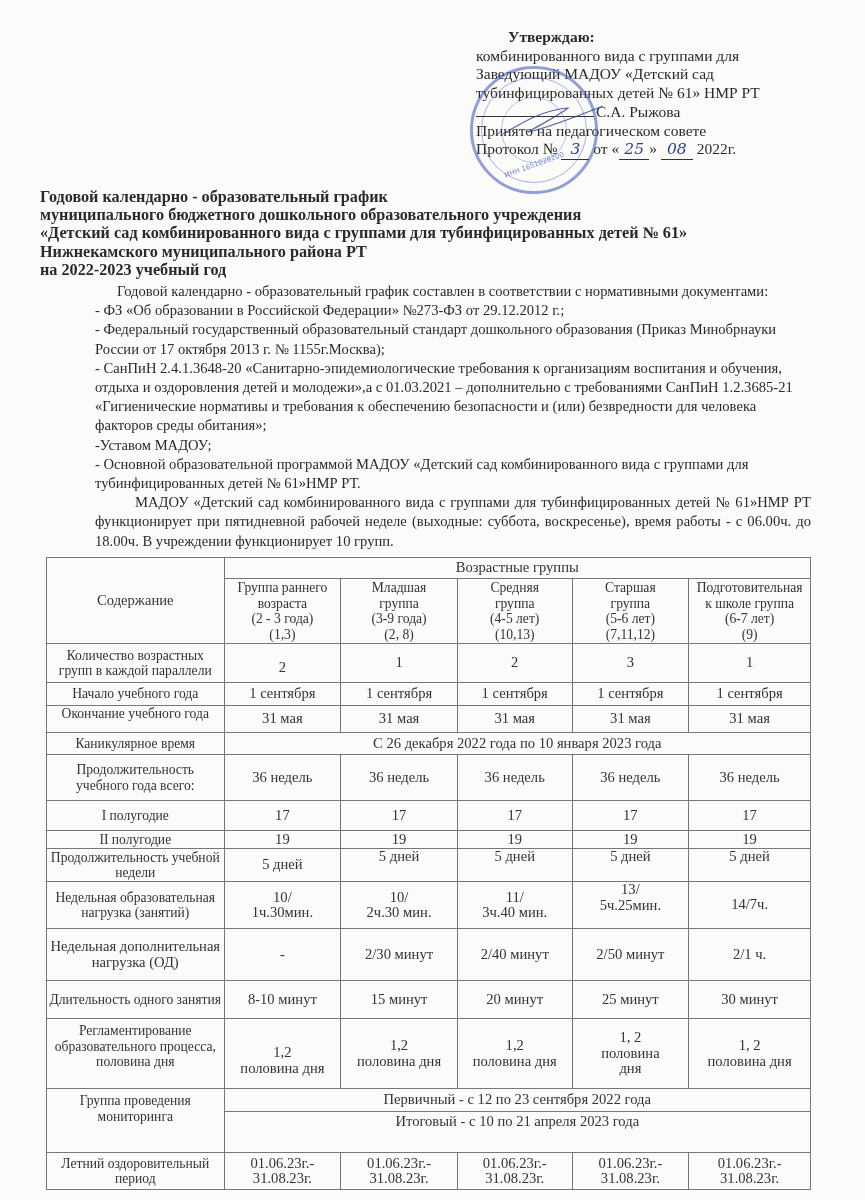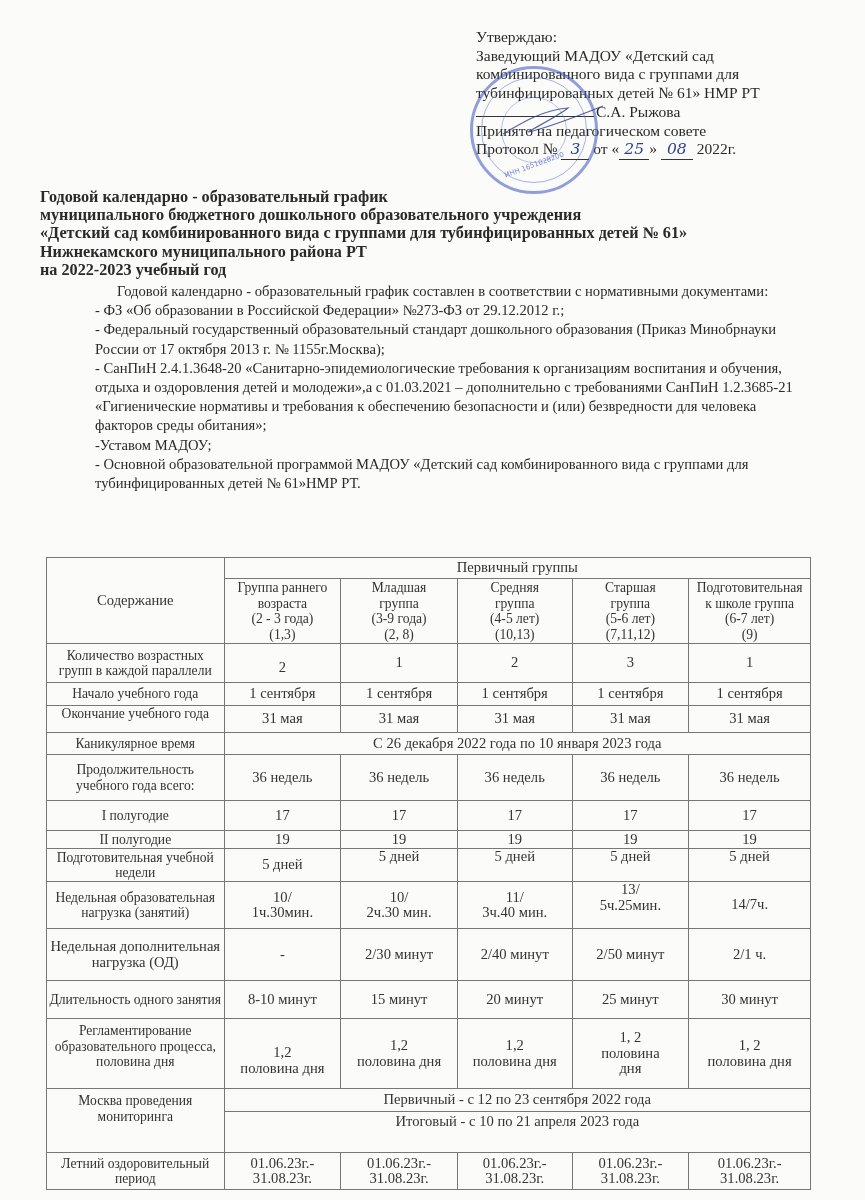--- a/index.html
+++ b/index.html
@@ -6,21 +6,21 @@
   body {
     width: 865px; height: 1200px; position: relative; overflow: hidden;
     background: #fbfbfa;
     font-family: "Liberation Serif", "DejaVu Serif", serif;
     color: #2a2a2a;
   }
   .approval {
     position: absolute; left: 476px; top: 28px; width: 330px;
     font-size: 15.5px; line-height: 18.5px;
   }
-  .approval .head { font-weight: normal; }
+  .approval .head { font-weight: bold; margin-left: 32px; }
   .approval .line { white-space: nowrap; }
   .sig-blank { display: inline-block; width: 118px; border-bottom: 1px solid #333; margin-right: 2px; height: 14px; vertical-align: baseline; }
   .hand { font-family: "DejaVu Serif", serif; font-style: italic; color: #2c3f8f; display: inline-block; border-bottom: 1px solid #333; text-align: center; }
   .stamp {
     position: absolute; left: 470px; top: 66px; width: 128px; height: 128px;
     border-radius: 50%; border: 3px solid rgba(58, 84, 190, 0.55);
     box-sizing: border-box; pointer-events: none;
   }
   .stamp::before {
     content: ""; position: absolute; left: 8px; top: 8px; right: 8px; bottom: 8px;
@@ -66,22 +66,22 @@
   .c4 { width: 115px; }
   .c5 { width: 120px; }
   .valign-top { vertical-align: top !important; margin-top: 44px; }
   .big { font-size: 14.6px; }
 </style>
 </head>
 <body>
 
 <div class="approval">
   <div class="head line">Утверждаю:</div>
+  <div class="line">комбинированного вида с группами для</div>
   <div class="line">Заведующий  МАДОУ «Детский сад</div>
-  <div class="line">комбинированного вида с группами для</div>
   <div class="line">тубинфицированных детей № 61» НМР РТ</div>
   <div class="line"><span class="sig-blank"></span><span>С.А. Рыжова</span></div>
   <div class="line">Принято  на педагогическом совете</div>
   <div class="line">
     <span>Протокол  №</span>
     <span class="hand" style="width:28px">3</span>
     <span>от «</span><span class="hand" style="width:30px">25</span><span>»</span>
     <span class="hand" style="width:32px">08</span>
     <span>2022г.</span>
   </div>
@@ -102,35 +102,36 @@
   <div>на 2022-2023 учебный год</div>
 </div>
 
 <div class="intro">
   <p class="justify indent">Годовой календарно - образовательный график составлен в соответствии с нормативными документами:</p>
   <p>- ФЗ «Об образовании в Российской Федерации» №273-ФЗ от 29.12.2012 г.;</p>
   <p>- Федеральный государственный образовательный стандарт дошкольного образования (Приказ Минобрнауки России от 17 октября 2013 г. № 1155г.Москва);</p>
   <p>- СанПиН 2.4.1.3648-20 «Санитарно-эпидемиологические требования к организациям воспитания и обучения, отдыха и оздоровления детей и молодежи»,а с 01.03.2021 – дополнительно с требованиями СанПиН 1.2.3685-21 «Гигиенические нормативы и требования к обеспечению безопасности и (или) безвредности для человека факторов среды обитания»;</p>
   <p>-Уставом МАДОУ;</p>
   <p>- Основной образовательной программой МАДОУ «Детский сад комбинированного вида с группами для тубинфицированных детей № 61»НМР РТ.</p>
+  <p class="justify indent2">МАДОУ «Детский сад комбинированного вида с группами для тубинфицированных детей № 61»НМР РТ функционирует при пятидневной рабочей неделе (выходные: суббота, воскресенье), время работы - с 06.00ч. до 18.00ч. В учреждении функционирует 10 групп.</p>
 </div>
 
 <table class="schedule">
   <colgroup>
     <col class="c0">
       <col class="c1">
       <col class="c2">
       <col class="c3">
       <col class="c4">
       <col class="c5">
   </colgroup>
   <tbody>
       <tr style="height:21px">
     <th rowspan="2" class="big">Содержание</th>
-    <th colspan="5" class="big">Первичный группы</th>
+    <th colspan="5" class="big">Возрастные группы</th>
   </tr>
   <tr style="height:65px">
     <th>
           <div>Группа раннего</div>
           <div>возраста</div>
           <div>(2 - 3 года)</div>
           <div>(1,3)</div>
         </th>
     <th>
           <div>Младшая</div>
@@ -204,21 +205,21 @@
   </tr>
   <tr style="height:18px">
     <td>II полугодие</td>
     <td class="big">19</td>
     <td class="big">19</td>
     <td class="big">19</td>
     <td class="big">19</td>
     <td class="big">19</td>
   </tr>
   <tr style="height:33px">
-    <td>Подготовительная учебной недели</td>
+    <td>Продолжительность учебной недели</td>
     <td class="big">5 дней</td>
     <td class="big valign-top">5 дней</td>
     <td class="big valign-top">5 дней</td>
     <td class="big valign-top">5 дней</td>
     <td class="big valign-top">5 дней</td>
   </tr>
   <tr style="height:47px">
     <td>Недельная образовательная нагрузка (занятий)</td>
     <td class="big">
           <div>10/</div>
@@ -273,21 +274,21 @@
     <td class="big" style="width:90px">
           <div>1, 2</div>
           <div style="padding:0 18px">половина дня</div>
         </td>
     <td class="big">
           <div>1, 2</div>
           <div>половина дня</div>
         </td>
   </tr>
   <tr style="height:23px">
-    <td rowspan="2" class="valign-top" style="padding-top:4px">Москва проведения мониторинга</td>
+    <td rowspan="2" class="valign-top" style="padding-top:4px">Группа проведения мониторинга</td>
     <td colspan="5" class="big">Первичный   -   с 12 по 23 сентября 2022 года</td>
   </tr>
   <tr style="height:41px">
     <td colspan="5" class="big valign-top" style="padding-top:2px">Итоговый   -  с 10 по 21 апреля 2023 года</td>
   </tr>
   <tr style="height:37px">
     <td>Летний оздоровительный период</td>
     <td class="big">
           <div>01.06.23г.-</div>
           <div>31.08.23г.</div>

